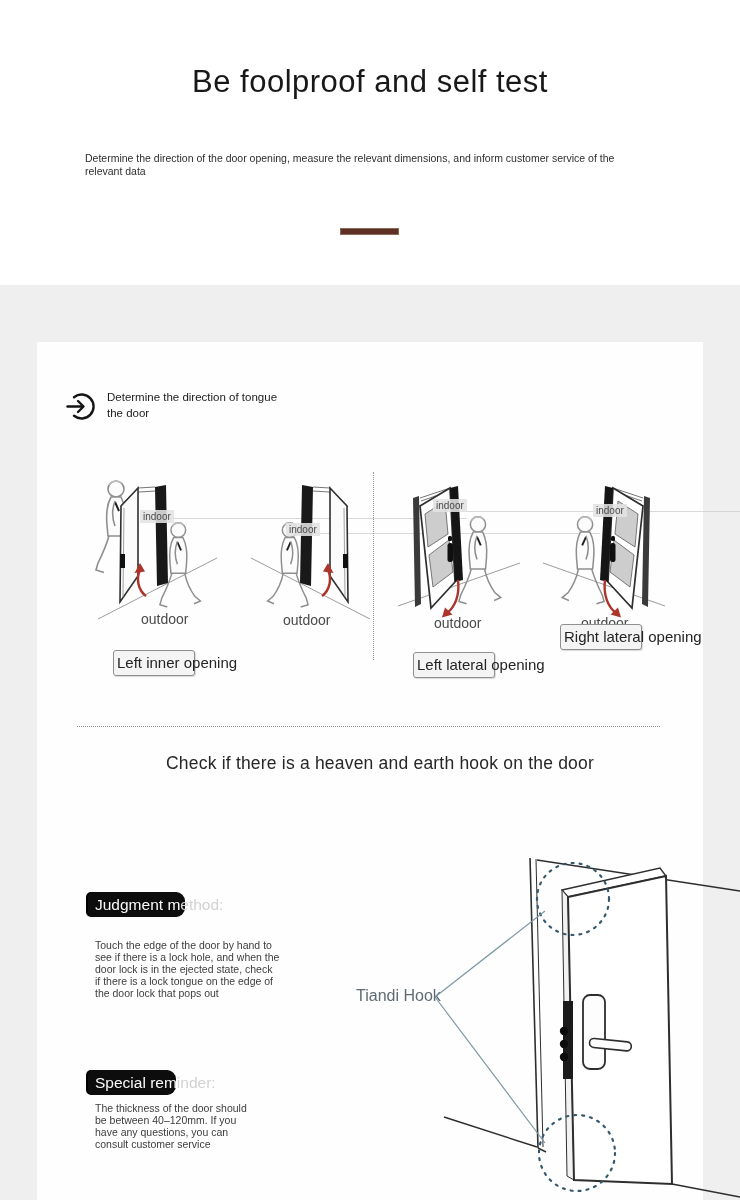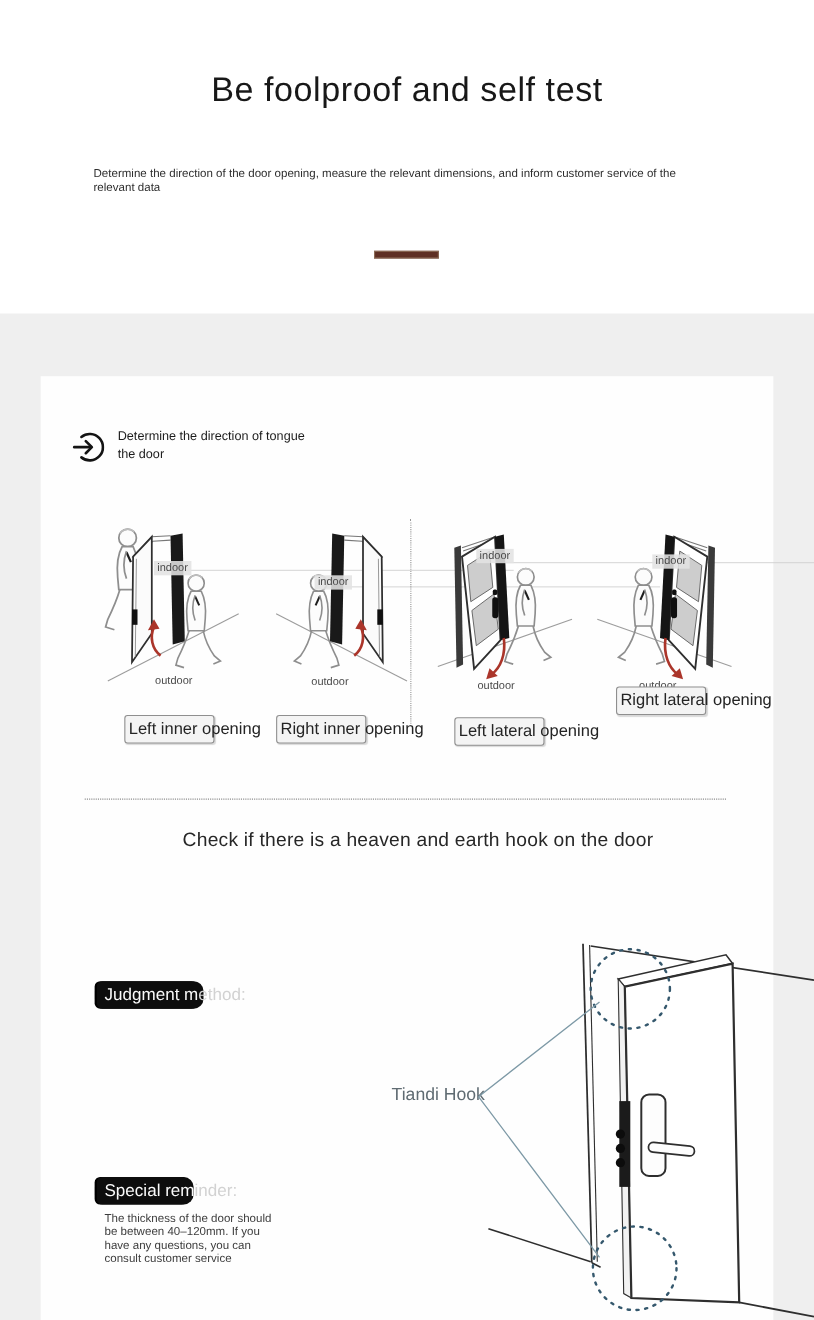--- a/index.html
+++ b/index.html
@@ -15,21 +15,21 @@
   #brown-divider{left:340px;top:228px;width:57px;height:5px;background:#5e2f24;border:1px solid #8a6a55;}
   
   #card{left:37px;top:342px;width:666px;height:858px;background:#fefefe;}
   
   #enter-icon{left:66px;top:392px;width:29px;height:29px;}
   #direction-heading{left:107px;top:389px;font-size:11.5px;line-height:16px;color:#1c1c1c;
                      white-space:pre-line;}
   .faint-line{height:1px;background:#cfcfcf;opacity:.8;}
   .diagram-svg{overflow:visible;}
   .chip{font-size:10px;color:#4a4a4a;background:rgba(226,226,226,.88);padding:0 3px;line-height:13px;}
-  .plain-io{font-size:10px;color:#4a4a4a;line-height:13px;text-align:center;}
+  .plain-io{font-size:14px;color:#4a4a4a;line-height:13px;text-align:center;}
   #v-dotted{left:373px;top:472px;height:188px;width:0;border-left:1px dotted #979797;}
   .open-label{height:26px;}
   .open-label .box{position:absolute;left:0;top:0;width:80px;height:24px;background:#f4f4f4;
                    border:1px solid #8f8f8f;border-radius:3px;box-shadow:1px 1px 1px rgba(0,0,0,.15);}
   .open-label .txt{position:relative;display:inline-block;white-space:nowrap;font-size:15px;
                    color:#242424;line-height:26px;padding-left:4px;}
   
   #dotted-rule{left:77px;top:726px;width:583px;height:0;border-top:1px dotted #8a8a8a;}
   #hook-heading{left:125px;top:753px;font-size:17.5px;letter-spacing:.2px;color:#272727;margin-left:41px;}
   .badge-wrap{height:26px;}
@@ -130,40 +130,41 @@
   <div class="abs plain-io" style="left:283px;top:614px;">outdoor</div>
   <div class="abs plain-io" style="left:434px;top:617px;">outdoor</div>
   <div class="abs plain-io" style="left:581px;top:617px;">outdoor</div>
 
   <div id="v-dotted" class="abs"></div>
 
   <div class="abs open-label" style="left:113px;top:650px;">
     <span class="box"></span>
     <span class="txt">Left inner opening</span>
   </div>
-  <div class="abs open-label" style="left:251px;top:650px;">
-    <span class="box"></span>
-    <span class="txt">Right inner opening</span>
-  </div>
   <div class="abs open-label" style="left:413px;top:652px;">
     <span class="box"></span>
     <span class="txt">Left lateral opening</span>
   </div>
   <div class="abs open-label" style="left:560px;top:624px;">
     <span class="box"></span>
     <span class="txt">Right lateral opening</span>
   </div>
 
   <div id="dotted-rule" class="abs"></div>
   <div id="hook-heading" class="abs">Check if there is a heaven and earth hook on the door</div>
 
   <div id="judgment-label" class="abs badge-wrap">
     <span id="judgment-bg" class="badge-bg"></span>
     <span class="badge-txt"><span class="on">Judgment m</span><span class="off">ethod:</span></span>
   </div>
+  <div id="judgment-body" class="abs body-copy">Touch the edge of the door by hand to
+see if there is a lock hole, and when the
+door lock is in the ejected state, check
+if there is a lock tongue on the edge of
+the door lock that pops out</div>
 
   <div id="reminder-label" class="abs badge-wrap">
     <span id="reminder-bg" class="badge-bg"></span>
     <span class="badge-txt"><span class="on">Special rem</span><span class="off">inder:</span></span>
   </div>
   <div id="reminder-body" class="abs body-copy">The thickness of the door should
 be between 40–120mm. If you
 have any questions, you can
 consult customer service</div>
 

